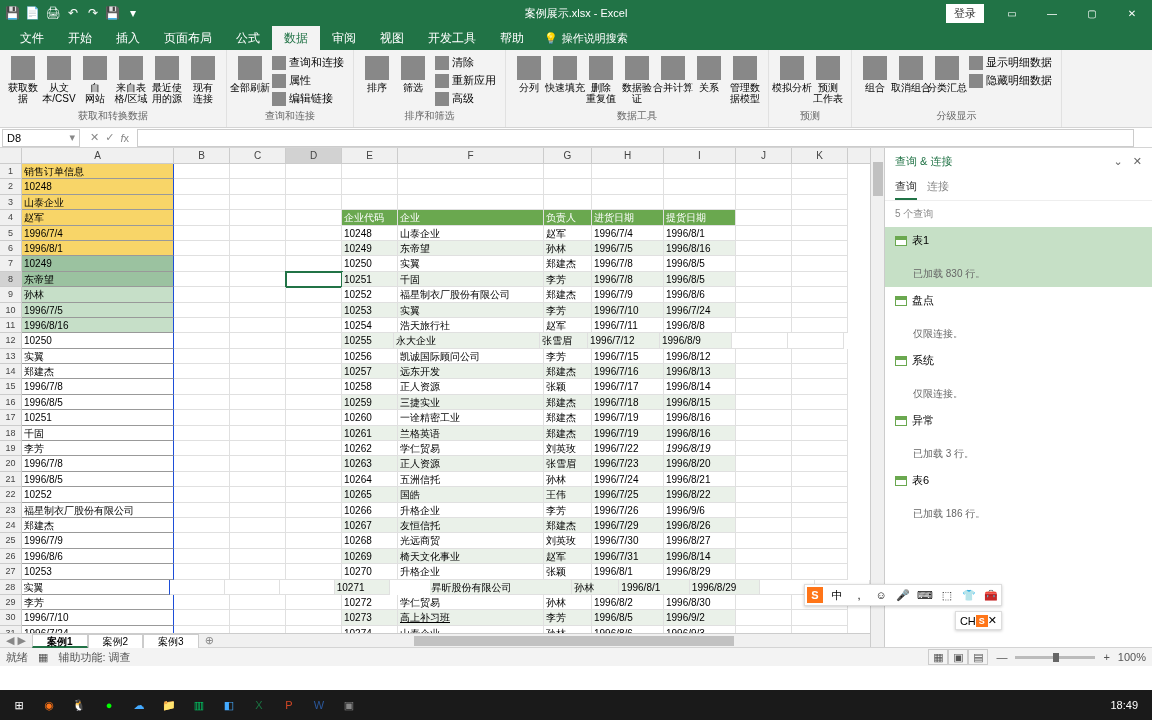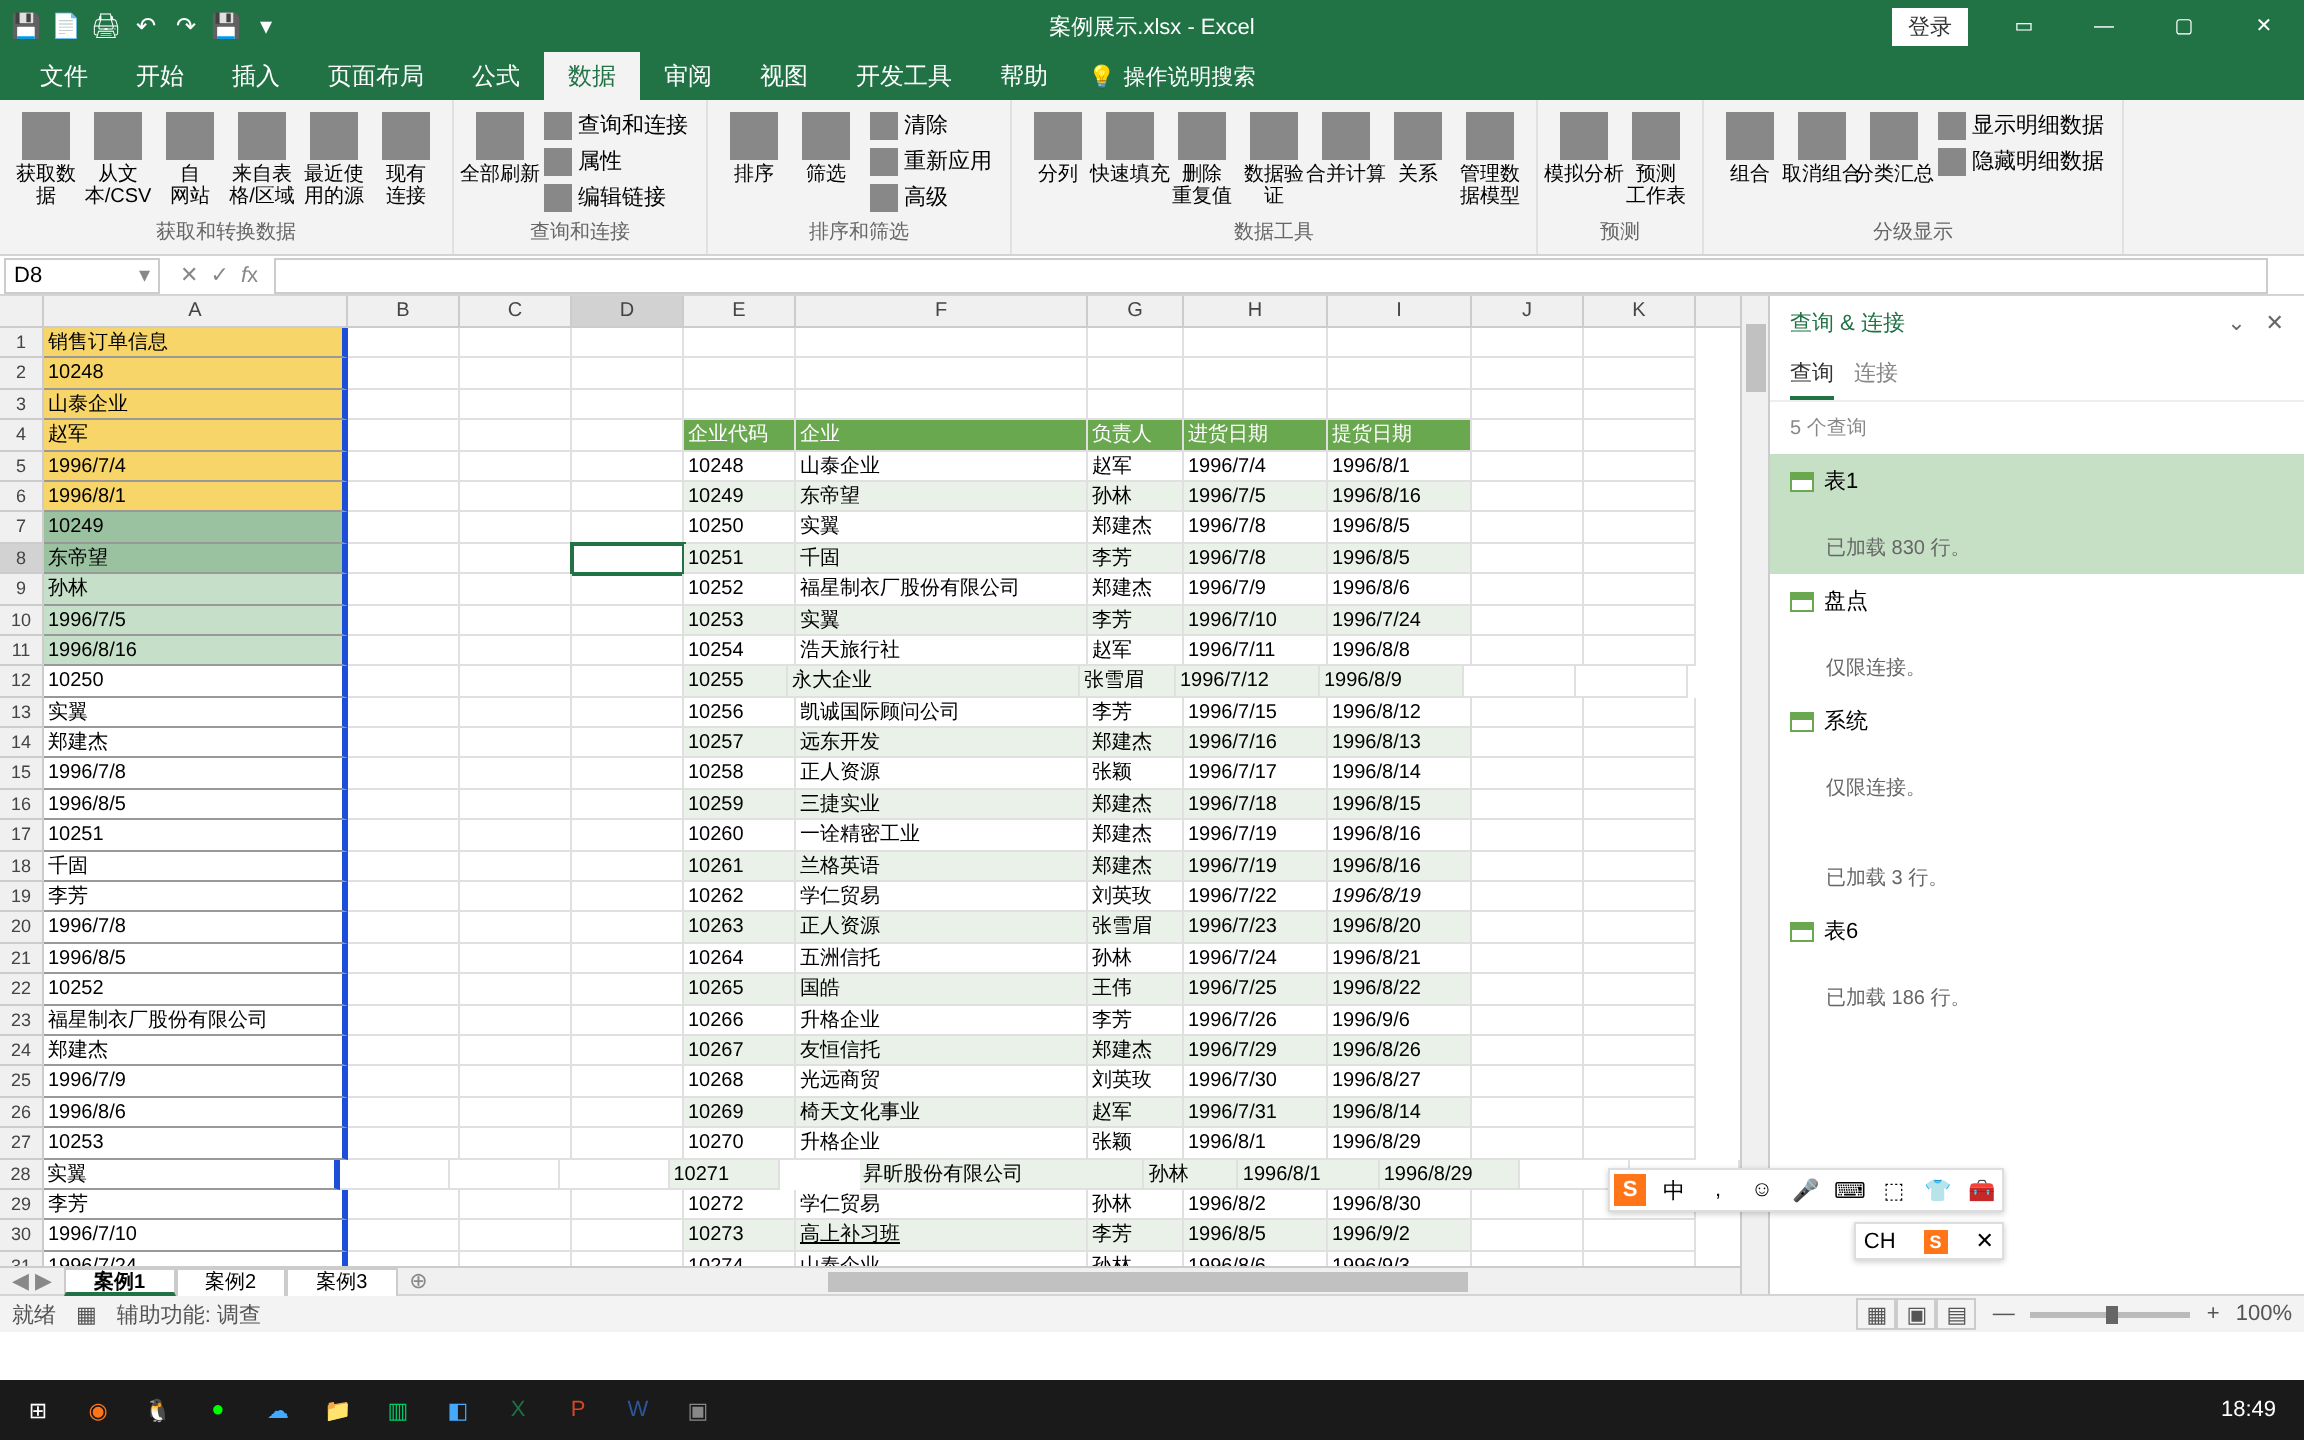--- a/index.html
+++ b/index.html
@@ -33,21 +33,21 @@
 .grid-area{width:870px;display:flex;flex-direction:column;position:relative}
 .col-headers{display:flex;height:16px;background:#f0f0f0;border-bottom:1px solid #ccc}
 .rowh-corner{width:22px;border-right:1px solid #ccc;background:#f0f0f0}
 .colh{border-right:1px solid #ccc;text-align:center;font-size:10px;line-height:16px;color:#444;cursor:pointer}
 .colh.sel{background:#d2d2d2}
 .grid-body{flex:1;overflow:hidden;position:relative}
 .gridrow{display:flex;height:15.4px}
 .rowh{width:22px;background:#f0f0f0;border-right:1px solid #ccc;border-bottom:1px solid #ccc;text-align:center;font-size:9px;line-height:15px;color:#444;cursor:pointer}
 .rowh.sel{background:#d2d2d2}
 .cell{border-right:1px solid #e0e0e0;border-bottom:1px solid #e0e0e0;font-size:10px;line-height:15px;padding:0 2px;overflow:hidden;white-space:nowrap}
-.cell.bord{border-right:3px solid #1d4ed8;border-bottom:1px solid #999}
+.cell.bord{border-right:1px solid #1d4ed8;border-bottom:1px solid #999}
 .cell.fill-yellow{background:#f8d568}
 .cell.fill-green1{background:#9bc2a0}
 .cell.fill-green2{background:#c6dfc8}
 .cell.table-hdr{background:#6aa84f;color:#fff;font-weight:normal}
 .cell.table-row-even{background:#eaf1e9}
 .cell.table-row-odd{background:#fff}
 .selcell{outline:2px solid #217346;outline-offset:-1px}
 .scrollv{width:14px;background:#f0f0f0;border-left:1px solid #ccc;position:relative}
 .scrollv-thumb{position:absolute;top:14px;left:2px;width:10px;height:34px;background:#c1c1c1}
 .scrollh-row{height:14px;display:flex}
@@ -73,21 +73,21 @@
 .sp-tbl-icon{width:12px;height:10px;border:1px solid #6aa84f;background:linear-gradient(#6aa84f 40%,#fff 40%)}
 .status-bar{height:19px;background:#f3f3f3;border-top:1px solid #d4d4d4;display:flex;align-items:center;padding:0 6px;font-size:10px;color:#555}
 .sb-right{margin-left:auto;display:flex;align-items:center;gap:8px}
 .sb-views{display:flex;gap:0}
 .sb-view{width:20px;height:16px;border:1px solid #ccc;display:flex;align-items:center;justify-content:center;cursor:pointer}
 .sb-slider{width:80px;height:3px;background:#bbb;position:relative}
 .sb-slider-thumb{position:absolute;left:38px;top:-3px;width:6px;height:9px;background:#666}
 .ime-float{position:absolute;right:150px;bottom:114px;display:flex;background:#fff;border:1px solid #ddd;box-shadow:0 1px 3px rgba(0,0,0,.2);padding:2px;gap:6px;align-items:center}
 .ime-icon{width:16px;height:16px;display:flex;align-items:center;justify-content:center;font-size:11px}
 .ime-sogou{background:#ff7518;color:#fff;font-weight:bold}
-.ime-float2{position:absolute;right:150px;bottom:90px;display:flex;background:#fff;border:1px solid #ddd;box-shadow:0 1px 3px rgba(0,0,0,.2);padding:2px 4px;gap:14px;align-items:center;font-size:10px}
+.ime-float2{position:absolute;right:150px;bottom:90px;display:flex;background:#fff;border:1px solid #ddd;box-shadow:0 1px 3px rgba(0,0,0,.2);padding:2px 4px;gap:0;align-items:center;font-size:10px}
 .taskbar{position:absolute;bottom:0;left:0;right:0;height:30px;background:#1a1a1a;display:flex;align-items:center;padding:0 4px}
 .tb-item{width:30px;height:26px;display:flex;align-items:center;justify-content:center;cursor:pointer;color:#fff}
 .tb-clock{margin-left:auto;color:#fff;font-size:11px;padding:0 10px}
 </style>
 </head>
 <body>
 
 <div class="titlebar">
   <div class="tb-left">
     <span class="tb-icon">💾</span>
@@ -794,20 +794,24 @@
           <div class="sp-item-sub">仅限连接。</div>
         </div>
         <div class="sp-item">
           <div class="sp-item-title">
             <span class="sp-tbl-icon"></span>
             <span>系统</span>
           </div>
           <div class="sp-item-sub">仅限连接。</div>
         </div>
         <div class="sp-item">
+          <div class="sp-item-title">
+            <span class="sp-tbl-icon"></span>
+            <span>异常</span>
+          </div>
           <div class="sp-item-sub">已加载 3 行。</div>
         </div>
         <div class="sp-item">
           <div class="sp-item-title">
             <span class="sp-tbl-icon"></span>
             <span>表6</span>
           </div>
           <div class="sp-item-sub">已加载 186 行。</div>
         </div>
       </div>

